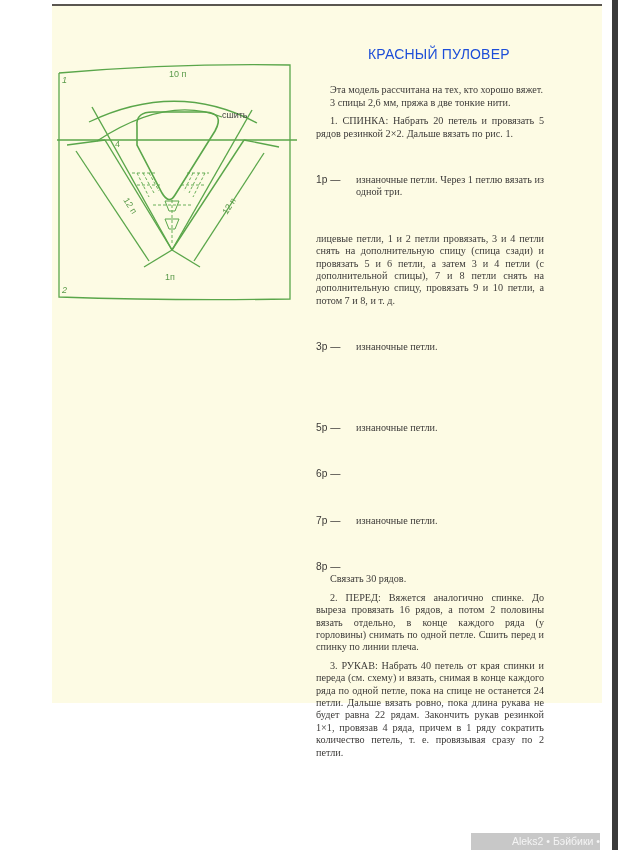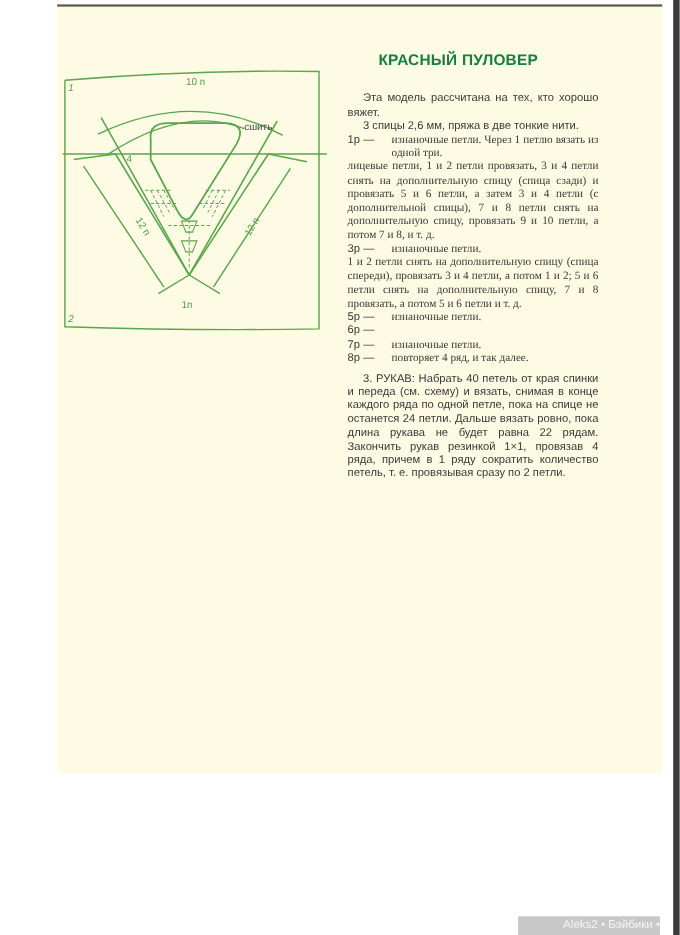--- a/index.html
+++ b/index.html
@@ -20,27 +20,27 @@
   .diagram {
     position: absolute; left: 57px; top: 65px; width: 240px; height: 240px;
   }
   .diagram svg { width: 100%; height: 100%; overflow: visible; }
   .diagram text { font-family: "Liberation Sans", sans-serif; fill: #5a9a4a; }
   .col {
     position: absolute; left: 316px; top: 48px; width: 228px;
     color: #3c3a38; font-size: 10.2px; line-height: 12.4px;
   }
   .title {
-    font-weight: bold; font-size: 14px; letter-spacing: 0.2px;
-    margin: 0 0 24px 28px; color: #15803d;
+    font-weight: normal; font-size: 14px; letter-spacing: 0.2px;
+    margin: 0 0 24px 52px; color: #1d4ed8;
   }
   p { margin: 0; text-align: justify; }
-  .indent { text-indent: 14px; }
+  .indent { text-indent: 14px; font-family: Liberation Serif, serif; }
   .gap { margin-top: 6px; }
-  .row { display: flex; }
+  .row { display: flex; margin-top: 34px; }
   .row .lbl { width: 40px; flex: none; }
   .row .txt { flex: 1; text-align: justify; font-family: Liberation Serif, serif; }
   .watermark {
     position: absolute; left: 471px; top: 833px; width: 129px; height: 17px;
     background: #c8c8c8; color: #f4f4f4; font-size: 10.5px; line-height: 17px;
     text-align: right;
   }
 </style>
 </head>
 <body>
@@ -102,45 +102,46 @@
     <text x="108" y="215" font-size="9">1п</text>
     <text x="0" y="0" font-size="9" transform="translate(66,135) rotate(58)">12 п</text>
     <text x="0" y="0" font-size="9" transform="translate(170,150) rotate(-58)">12 п</text>
   </svg>
 </div>
 
 <div class="col">
   <div class="title">КРАСНЫЙ ПУЛОВЕР</div>
   <p class="indent">Эта модель рассчитана на тех, кто хорошо вяжет.</p>
   <p class="indent">3 спицы 2,6 мм, пряжа в две тонкие нити.</p>
+  <p class="indent gap">1. СПИНКА: Набрать 20 петель и провязать 5 рядов резинкой 2×2. Дальше вязать по рис. 1.</p>
   <div class="row">
     <span class="lbl">1р —</span>
     <span class="txt">изнаночные петли. Через 1 петлю вязать из одной три.</span>
   </div>
   <div class="row">
     <span class="txt">лицевые петли, 1 и 2 петли провязать, 3 и 4 петли снять на дополнительную спицу (спица сзади) и провязать 5 и 6 петли, а затем 3 и 4 петли (с дополнительной спицы), 7 и 8 петли снять на дополнительную спицу, провязать 9 и 10 петли, а потом 7 и 8, и т. д.</span>
   </div>
   <div class="row">
     <span class="lbl">3р —</span>
     <span class="txt">изнаночные петли.</span>
   </div>
   <div class="row">
-    <span class="txt">1 и 2 петли снять на дополнительную спицу (спица спереди), провязать 3 и 4 петли, а потом 1 и 2; 5 и 6 петли снять на дополнительную спицу, 7 и 8 провязать, а потом 5 и 6 петли и т. д.</span>
   </div>
   <div class="row">
     <span class="lbl">5р —</span>
     <span class="txt">изнаночные петли.</span>
   </div>
   <div class="row">
     <span class="lbl">6р —</span>
   </div>
   <div class="row">
     <span class="lbl">7р —</span>
     <span class="txt">изнаночные петли.</span>
   </div>
   <div class="row">
     <span class="lbl">8р —</span>
-    <span class="txt">повторяет 4 ряд, и так далее.</span>
   </div>
+  <p class="indent">Связать 30 рядов.</p>
+  <p class="indent gap">2. ПЕРЕД: Вяжется аналогично спинке. До выреза провязать 16 рядов, а потом 2 половины вязать отдельно, в конце каждого ряда (у горловины) снимать по одной петле. Сшить перед и спинку по линии плеча.</p>
   <p class="indent gap">3. РУКАВ: Набрать 40 петель от края спинки и переда (см. схему) и вязать, снимая в конце каждого ряда по одной петле, пока на спице не останется 24 петли. Дальше вязать ровно, пока длина рукава не будет равна 22 рядам. Закончить рукав резинкой 1×1, провязав 4 ряда, причем в 1 ряду сократить количество петель, т. е. провязывая сразу по 2 петли.</p>
 </div>
 
 <div class="watermark">Aleks2 • Бэйбики • babiki.ru</div>
 
 </body></html>

